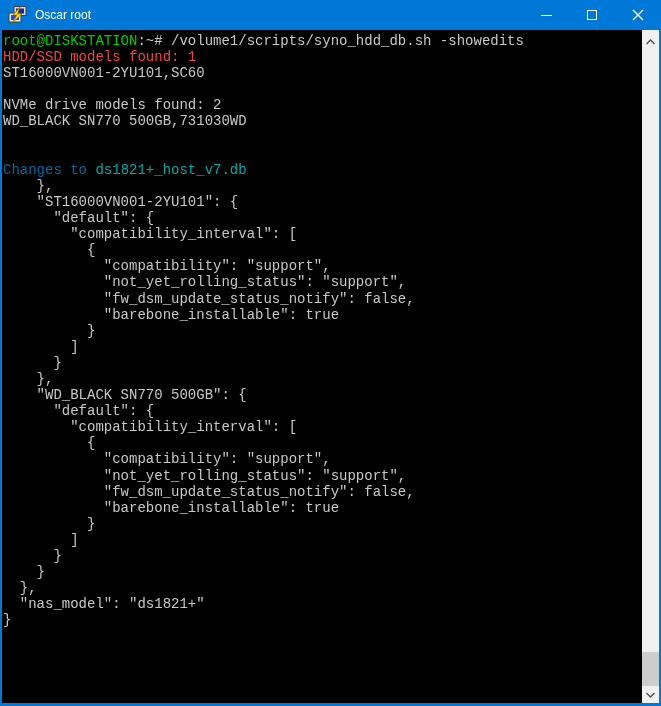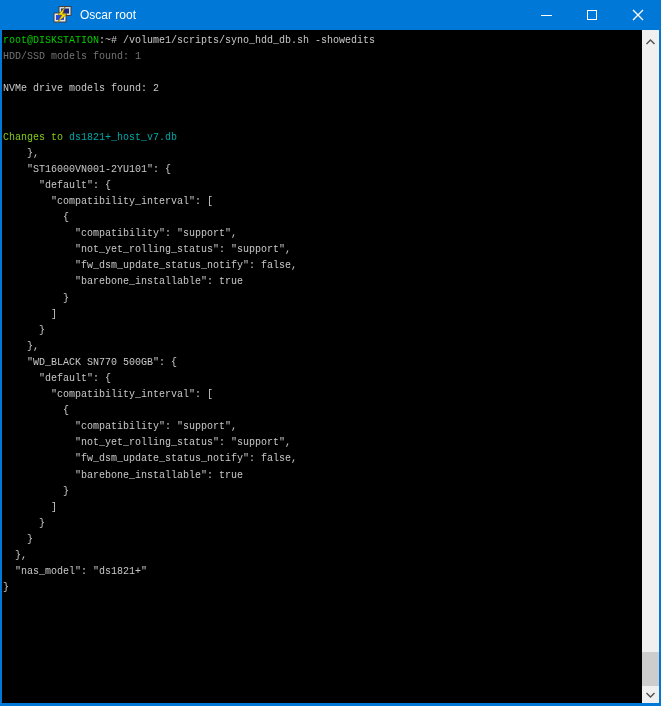--- a/index.html
+++ b/index.html
@@ -4,21 +4,20 @@
 <style>
   * { margin: 0; padding: 0; box-sizing: border-box; }
   html, body { width: 661px; height: 706px; background: #444; }
   body { font-family: "Liberation Sans", sans-serif; }
 
   .window {
     position: relative;
     width: 661px; height: 706px;
     background: #0078D7; 
     overflow: hidden;
-    padding-left: 45px;
   }
 
   
   .titlebar {
     height: 30px;
     display: flex;
     align-items: center;
     background: #0078D7;
     color: #ffffff;
     user-select: none;
@@ -47,21 +46,21 @@
   .win-body {
     position: absolute;
     left: 2px; right: 2px; top: 30px; bottom: 3px;
     display: flex;
   }
   .terminal {
     flex: 1;
     background: #000000;
     color: #C8C8C8;
     font-family: "Liberation Mono", "DejaVu Sans Mono", monospace;
-    font-size: 10px;
+    font-size: 14px;
     line-height: 16.1px;
     padding: 3px 0 0 1px;
     overflow: hidden;
     cursor: text;
   }
   .terminal .line { white-space: pre; height: 16.1px; }
 
   
   .scrollbar {
     position: relative;
@@ -111,26 +110,28 @@
     <div class="caption-btn" title="Close">
       <svg width="12" height="12" viewBox="0 0 12 12">
         <path d="M1 1 L11 11 M11 1 L1 11" stroke="#ffffff" stroke-width="1.4" fill="none"></path>
       </svg>
     </div>
   </div>
 
   <div class="win-body">
     <div class="terminal">
         <div class="line"><span style="color: rgb(0, 205, 0);">root@DISKSTATION</span><span style="color: rgb(200, 200, 200);">:~# /volume1/scripts/syno_hdd_db.sh -showedits</span></div>
-        <div class="line"><span style="color: #737373;">HDD/SSD models found: 1</span></div>
+        <div class="line"><span style="color: #ef4444;">HDD/SSD models found: 1</span></div>
+        <div class="line"><span style="color: rgb(200, 200, 200);">ST16000VN001-2YU101,SC60</span></div>
         <div class="line"> </div>
         <div class="line"><span style="color: rgb(200, 200, 200);">NVMe drive models found: 2</span></div>
+        <div class="line"><span style="color: rgb(200, 200, 200);">WD_BLACK SN770 500GB,731030WD</span></div>
         <div class="line"> </div>
         <div class="line"> </div>
-        <div class="line"><span style="color: #84cc16;">Changes to </span><span style="color: rgb(0, 168, 168);">ds1821+_host_v7.db</span></div>
+        <div class="line"><span style="color: #0369a1;">Changes to </span><span style="color: rgb(0, 168, 168);">ds1821+_host_v7.db</span></div>
         <div class="line"><span style="color: rgb(200, 200, 200);">    },</span></div>
         <div class="line"><span style="color: rgb(200, 200, 200);">    "ST16000VN001-2YU101": {</span></div>
         <div class="line"><span style="color: rgb(200, 200, 200);">      "default": {</span></div>
         <div class="line"><span style="color: rgb(200, 200, 200);">        "compatibility_interval": [</span></div>
         <div class="line"><span style="color: rgb(200, 200, 200);">          {</span></div>
         <div class="line"><span style="color: rgb(200, 200, 200);">            "compatibility": "support",</span></div>
         <div class="line"><span style="color: rgb(200, 200, 200);">            "not_yet_rolling_status": "support",</span></div>
         <div class="line"><span style="color: rgb(200, 200, 200);">            "fw_dsm_update_status_notify": false,</span></div>
         <div class="line"><span style="color: rgb(200, 200, 200);">            "barebone_installable": true</span></div>
         <div class="line"><span style="color: rgb(200, 200, 200);">          }</span></div>

